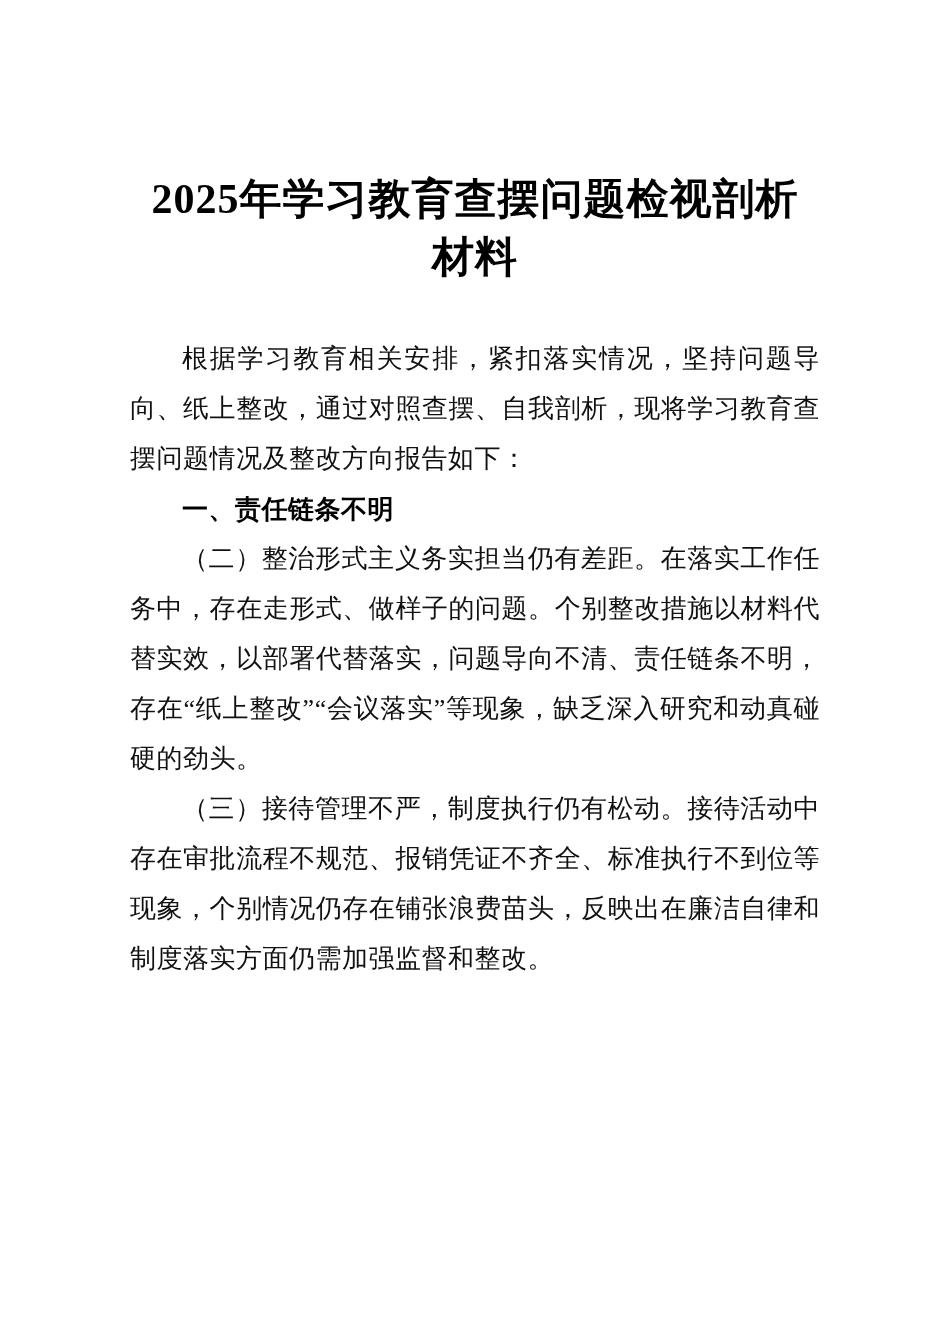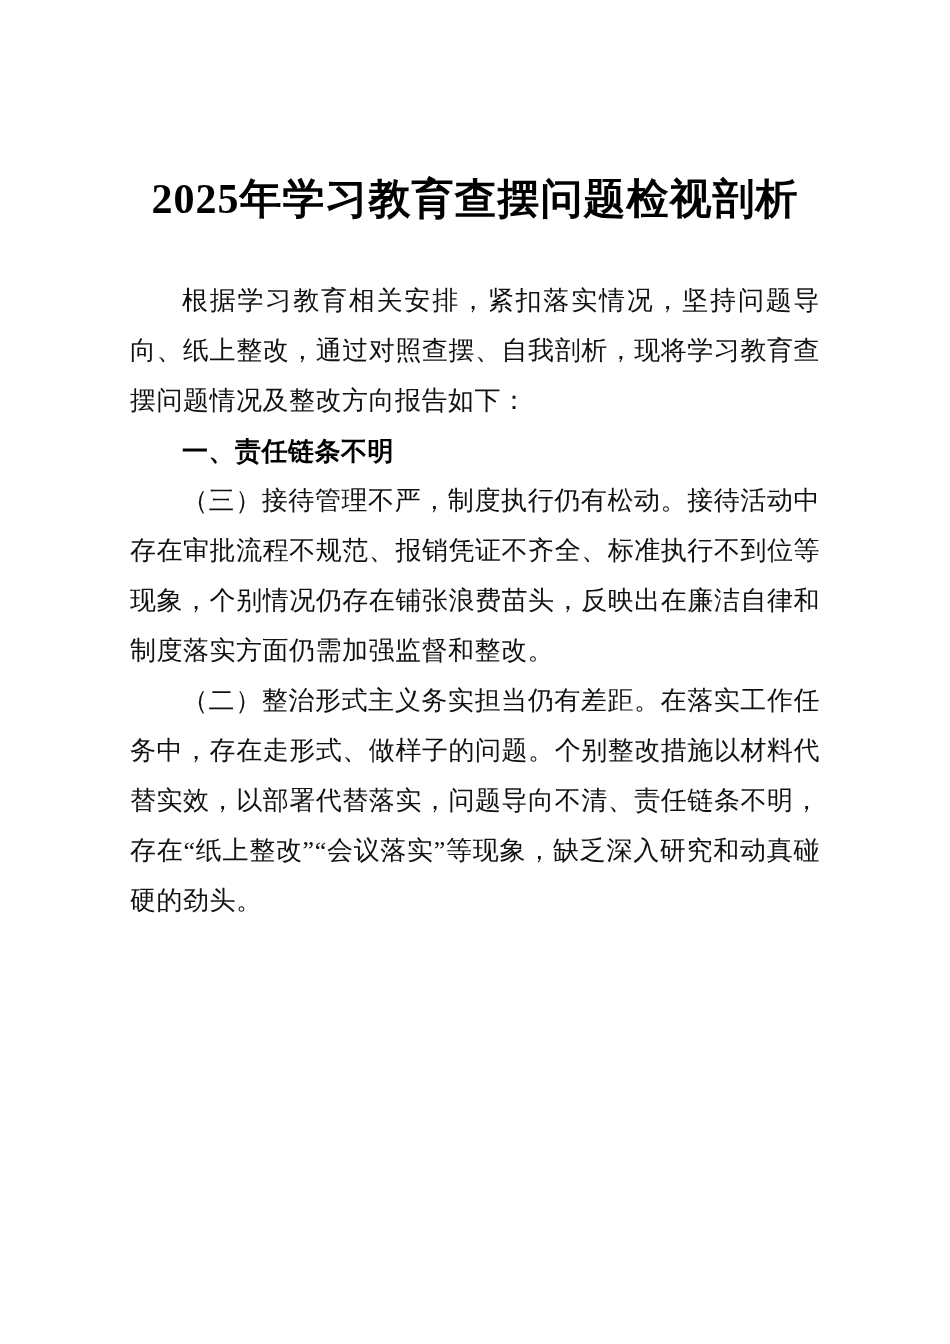--- a/index.html
+++ b/index.html
@@ -41,26 +41,27 @@
     color: #000000 !important;
   }
 </style>
 </head>
 <body>
 
 <div class="page">
 
   <h1 class="doc-title">
     <span class="title-line">2025年学习教育查摆问题检视剖析</span>
+    <span class="title-line">材料</span>
   </h1>
 
   <div class="doc-body">
     <p class="body-para">根据学习教育相关安排，紧扣落实情况，坚持问题导向、纸上整改，通过对照查摆、自我剖析，现将学习教育查摆问题情况及整改方向报告如下：</p>
 
     <p class="heading-para">一、责任链条不明</p>
 
 
+    <p class="body-para">（二）整治形式主义务实担当仍有差距。在落实工作任务中，存在走形式、做样子的问题。个别整改措施以材料代替实效，以部署代替落实，问题导向不清、责任链条不明，存在“纸上整改”“会议落实”等现象，缺乏深入研究和动真碰硬的劲头。</p>
+
     <p class="body-para">（三）接待管理不严，制度执行仍有松动。接待活动中存在审批流程不规范、报销凭证不齐全、标准执行不到位等现象，个别情况仍存在铺张浪费苗头，反映出在廉洁自律和制度落实方面仍需加强监督和整改。</p>
-
-    <p class="body-para">（二）整治形式主义务实担当仍有差距。在落实工作任务中，存在走形式、做样子的问题。个别整改措施以材料代替实效，以部署代替落实，问题导向不清、责任链条不明，存在“纸上整改”“会议落实”等现象，缺乏深入研究和动真碰硬的劲头。</p>
   </div>
 
 </div>
 
 </body></html>

